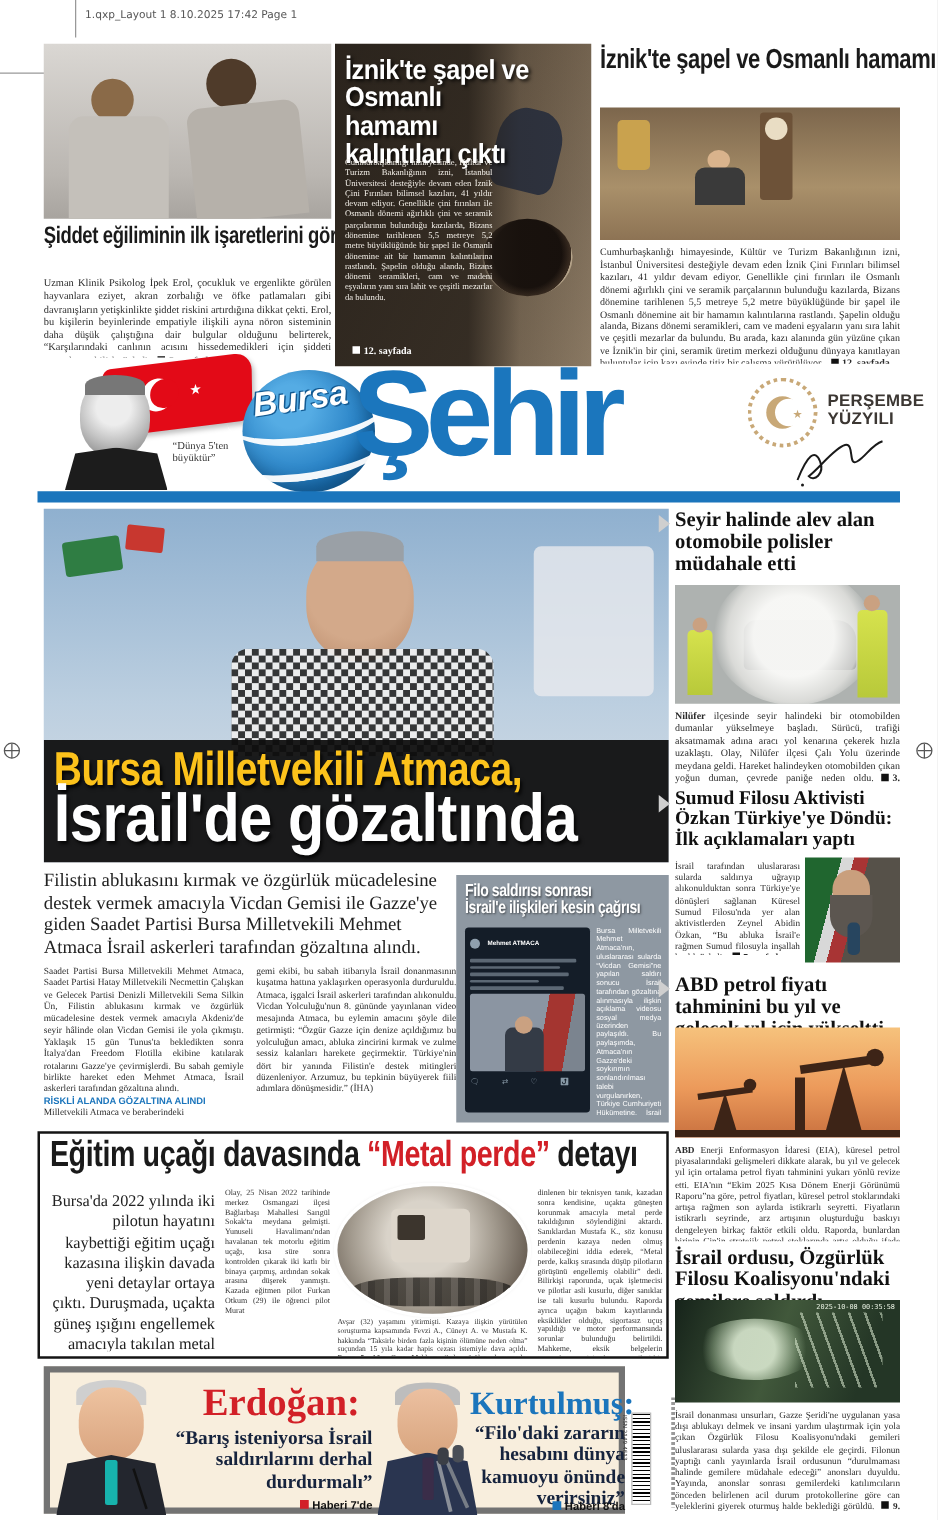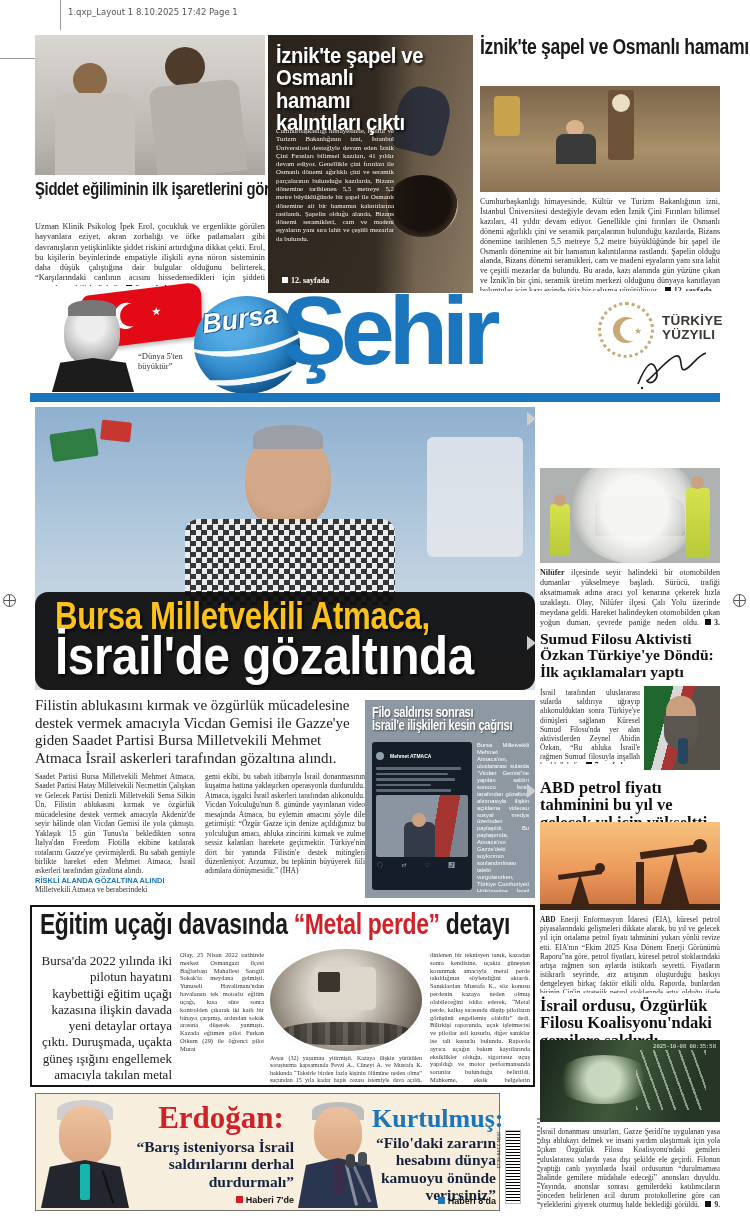--- a/index.html
+++ b/index.html
@@ -52,21 +52,21 @@
   .ty-emblem { width:56px; height:56px; border-radius:50%; border:3px dotted #c8a877; background:#fff; }
   .ty-cres { position:absolute; left:12px; top:12px; width:26px; height:26px; border-radius:50%; background:#c8a877; }
   .ty-cres::after { content:""; position:absolute; left:7px; top:2px; width:22px; height:22px; border-radius:50%; background:#fff; }
   .ty-star { position:absolute; right:9px; top:21px; color:#c8a877; font-size:9px; }
   .ty-text { font-family:"Liberation Sans", sans-serif; font-weight:800; font-size:13.5px; line-height:1.05; color:#3c3733; letter-spacing:.2px; }
   .blue-bar { background:#1b75bc; }
 
   
   .main-photo { background: linear-gradient(#8fb0cf,#bccfe0 55%,#d9dfe6); }
   .keffiyeh { background: repeating-conic-gradient(#2a2a2a 0% 25%, #efefef 0% 50%) 0 0/11px 11px; border-radius:14px 14px 0 0; opacity:.92; }
-  .band { position:absolute; left:0; bottom:0; width:100%; height:98px; background:rgba(14,14,14,.94); padding:6px 0 0 20px;border-radius:13px; }
+  .band { position:absolute; left:0; bottom:0; width:100%; height:98px; background:rgba(14,14,14,.94); padding:6px 0 0 8px; }
   .band-l1 { font-size:38px; color:#fcc21b; width:122%; transform:scaleX(.82); text-shadow:2px 2px 3px rgba(0,0,0,.8); }
   .band-l2 { font-size:54px; color:#ffffff; width:114%; transform:scaleX(.88); text-shadow:2px 2px 3px rgba(0,0,0,.8); margin-top:-4px; }
   .lede { font-size:15px; line-height:1.18; color:#222; }
   .bodycol { font-size:7.5px; line-height:1.26; color:#2b2b2b; }
   .subhead-blue { color:#1b75bc; font-weight:bold; font-family:"Liberation Sans", sans-serif; font-size:7.5px; }
 
   
   .filo-box { background:#8e98a2; padding:6px 7px; }
   .filo-h { font-size:14px; color:#fff; width:125%; transform:scaleX(.8); text-shadow:1px 1px 2px rgba(0,0,0,.55); }
   .tweet { position:absolute; left:7px; top:42px; width:100px; height:148px; background:#141d28; border-radius:3px; padding:4px; }
@@ -98,21 +98,21 @@
   .plane-h { font-size:29px; text-align:left; white-space:nowrap; width:126%; transform:scaleX(.79); padding-left:10px; }
   .plane-red { color:#d22027; }
   .plane-lede { font-size:13px; line-height:1.25; text-align:right; color:#222; }
   .tinycol { font-size:6.4px; line-height:1.22; text-align:justify; color:#333; overflow:hidden; }
   .oval-photo { border-radius:50%; background:radial-gradient(circle at 45% 40%, #d9d3c9 0 28%, #a39b8f 55%, #6e6459 80%, #55493f); box-shadow:0 0 0 3px #fff, 0 0 4px rgba(0,0,0,.4); overflow:hidden; }
   .van { position:absolute; left:28%; top:18%; width:42%; height:42%; background:#ddd6cb; border-radius:5px; }
   .van::after { content:""; position:absolute; left:8%; top:12%; width:35%; height:45%; background:#3c352d; border-radius:2px; }
   .crowd { position:absolute; bottom:6%; left:8%; width:84%; height:22%; background:repeating-linear-gradient(90deg,#3a3630 0 7px, #55504a 7px 12px, #2c2925 12px 18px); border-radius:40%; opacity:.85; }
 
   
-  .strip { background:#f8eedd; border:1px solid #737373; }
+  .strip { background:#f8eedd; border:5px solid #737373; }
   .name-red { font-family:"Liberation Serif", serif; font-weight:bold; font-size:31px; color:#d22027; }
   .name-blue { font-family:"Liberation Serif", serif; font-weight:bold; font-size:26px; color:#1b75bc; }
   .quote { font-family:"Liberation Serif", serif; font-weight:bold; font-size:15.5px; line-height:1.12; color:#16233d; text-align:right; }
   .bref { font-family:"Liberation Sans",sans-serif; font-weight:bold; font-size:9px; color:#111; text-align:right; }
   .sq-red { display:inline-block; width:7px; height:7px; background:#d22027; margin-right:3px; }
   .sq-blue { display:inline-block; width:7px; height:7px; background:#1b75bc; margin-right:3px; }
   .suit-dark { clip-path:polygon(0 100%, 10% 14%, 50% 0, 90% 14%, 100% 100%); }
 </style>
 </head>
 <body>
@@ -174,21 +174,21 @@
 
   <div class="abs globe" style="left:194px; top:296px; width:106px; height:98px;"></div>
   <div class="abs bursa-txt" style="left:202px; top:304px;">Bursa</div>
   <div class="abs sehir-txt" style="left:282px; top:285px;">Şehir</div>
 
   <div class="abs ty-emblem" style="left:598px; top:302px;">
     <div class="ty-cres"></div>
     <div class="ty-star">★</div>
   </div>
   <div class="abs ty-text" style="left:662px; top:314px;">
-    <div>TÜRKİYE</div>
+    <div>PERŞEMBE</div>
     <div>YÜZYILI</div>
   </div>
   <svg class="abs" style="left:630px; top:344px;" width="85" height="50" viewBox="0 0 85 50">
     <path d="M8 40 C16 20 22 15 26 25 C30 35 21 42 17 37 C26 30 38 14 46 12 C54 10 48 30 56 25 C63 21 67 12 76 9" stroke="#1a1a1a" fill="none" stroke-width="1.6"></path>
     <circle cx="12" cy="44" r="1.2" fill="#1a1a1a"></circle>
   </svg>
   <div class="abs blue-bar" style="left:30px; top:393px; width:690px; height:9px;"></div>
 
   <div class="photo main-photo" style="left:35px; top:407px; width:500px; height:283px;">
     <div class="shape" style="left:16px; top:24px; width:46px; height:28px; background:#2f7d43; border-radius:3px; transform:rotate(-8deg);"></div>
@@ -231,20 +231,21 @@
       <div class="vid">
         <div class="vman"></div>
         <div class="vhead"></div>
       </div>
       <div class="icons">🗨 ⇄ ♡ ⤴</div>
     </div>
     <div class="filo-side">Bursa Milletvekili Mehmet Atmaca'nın, uluslararası sularda “Vicdan Gemisi”ne yapılan saldırı sonucu İsrail tarafından gözaltına alınmasıyla ilişkin açıklama videosu sosyal medya üzerinden paylaşıldı. Bu paylaşımda, Atmaca'nın Gazze'deki soykırımın sonlandırılması talebi vurgulanırken, Türkiye Cumhuriyeti Hükümetine, İsrail ile tüm ticari ve diplomatik ilişkilerin derhâl kesilmesi çağrısı bulunuyor.</div>
   </div>
 
   <div class="abs arrow" style="left:527px; top:412px;"></div>
+  <div class="abs rc-head" style="left:540px; top:407px; width:180px;">Seyir halinde alev alan otomobile polisler müdahale etti</div>
   <div class="photo police-photo" style="left:540px; top:468px; width:180px; height:95px;">
     <div class="shape" style="left:55px; top:28px; width:90px; height:40px; background:#41464c; border-radius:10px 16px 4px 4px;"></div>
     <div class="smoke shape" style="left:30px; top:-14px; width:130px; height:110px;"></div>
     <div class="hivis shape" style="left:10px; top:36px; width:20px; height:52px;"></div>
     <div class="shape" style="left:14px; top:26px; width:12px; height:12px; border-radius:50%; background:#caa181;"></div>
     <div class="hivis shape" style="left:146px; top:20px; width:24px; height:70px;"></div>
     <div class="shape" style="left:151px; top:8px; width:13px; height:13px; border-radius:50%; background:#caa181;"></div>
   </div>
   <div class="abs rc-body just clip" style="left:540px; top:568px; width:180px; height:60px;">
     <b>Nilüfer</b><span> ilçesinde seyir halindeki bir otomobilden dumanlar yükselmeye başladı. Sürücü, trafiği aksatmamak adına aracı yol kenarına çekerek hızla uzaklaştı. Olay, Nilüfer ilçesi Çalı Yolu üzerinde meydana geldi. Hareket halindeyken otomobilden çıkan yoğun duman, çevrede paniğe neden oldu.</span><span class="ref-sq"></span><span class="ref-txt">3. sayfada</span>

